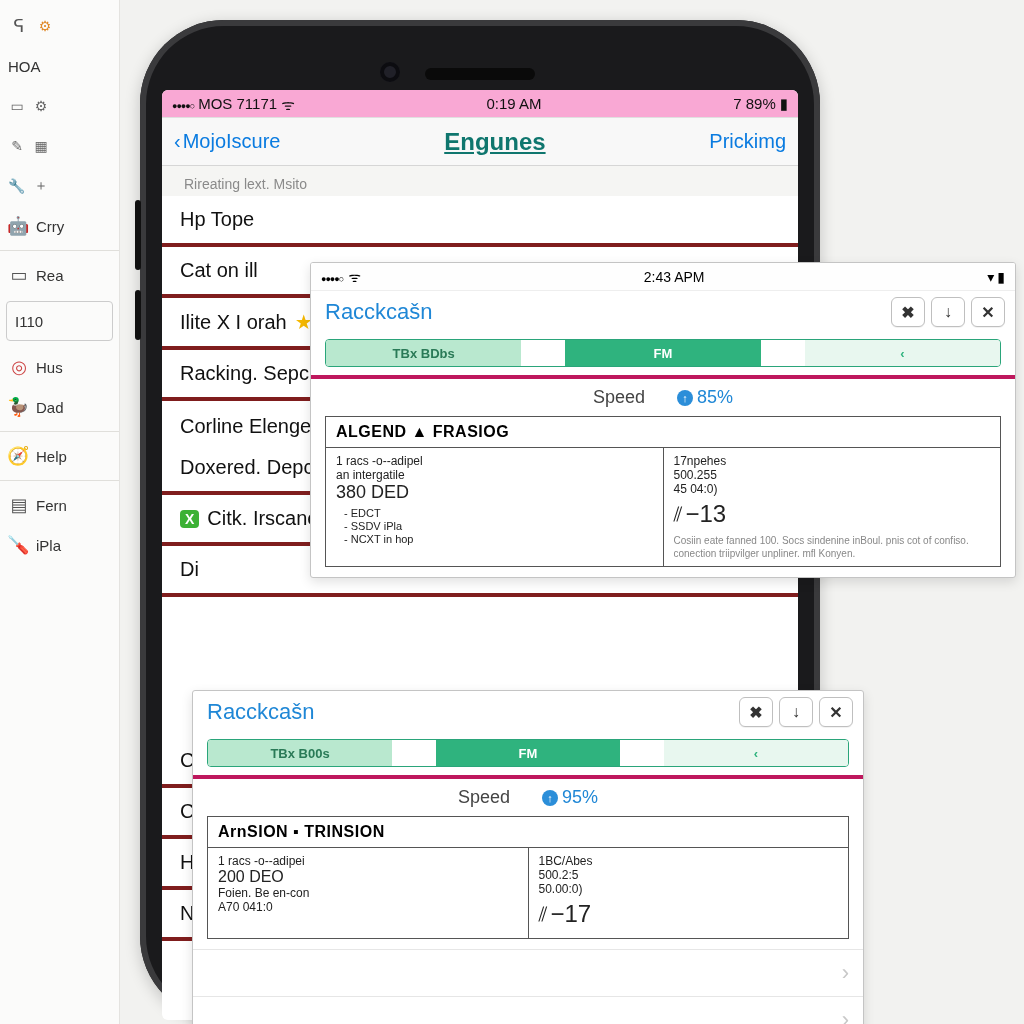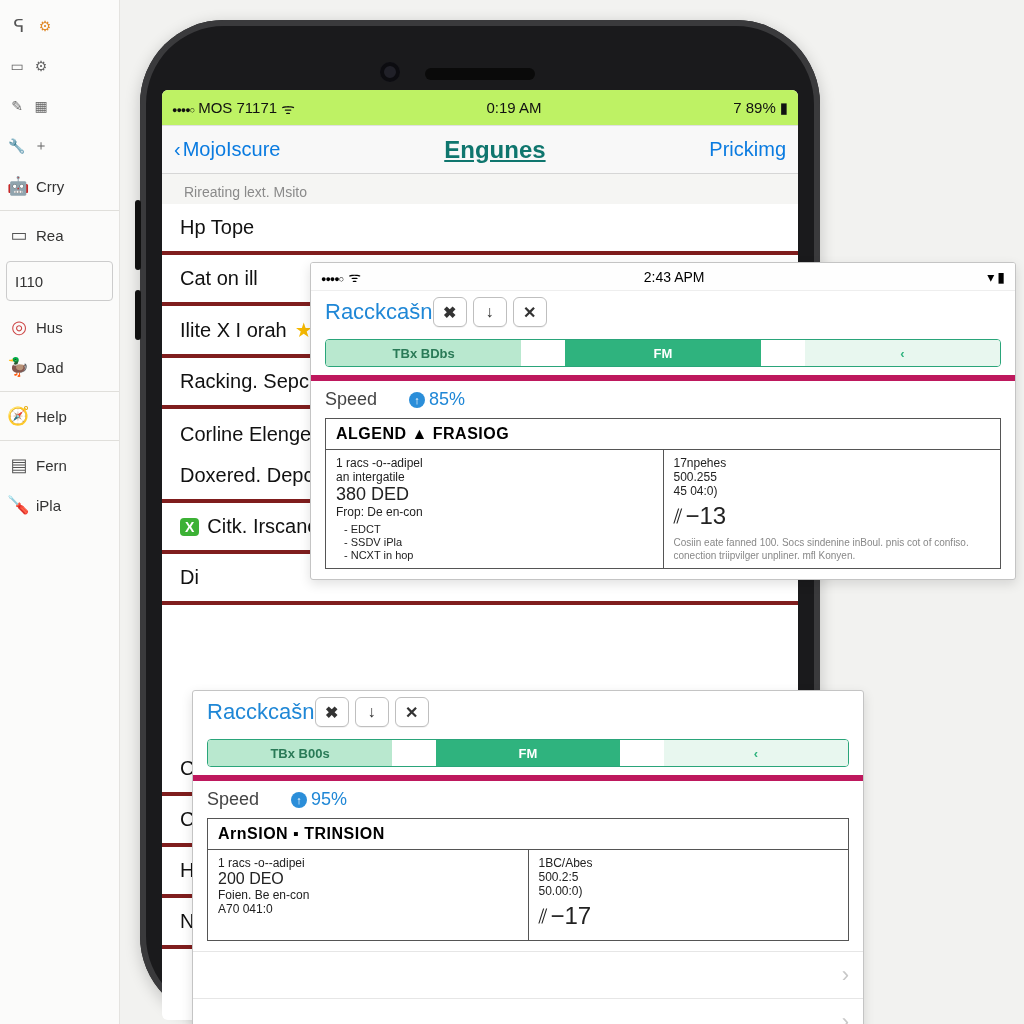--- a/index.html
+++ b/index.html
@@ -75,27 +75,27 @@
   .screen {
     background:#fff;
     width:100%; height:930px;
     border-radius: 6px;
     overflow:hidden;
     position:relative;
   }
 
   
   .statusbar {
-    height: 36px;
+    height: 28px;
     display:flex; align-items:center; justify-content:space-between;
     padding: 0 10px;
     font-size: 15px;
     font-weight:500;
     color:#111;
-    background:#bef264;
+    background:#f9a8d4;
     border-bottom:1px solid #e0e0e0;
   }
   .statusbar .left, .statusbar .right { display:flex; align-items:center; gap:4px; }
   .dots::before { content:"●●●●○"; letter-spacing:-1px; font-size:9px; }
 
   
   .navbar {
     height: 48px;
     display:flex; align-items:center; justify-content:space-between;
     padding: 0 12px;
@@ -147,21 +147,21 @@
   }
   .popup1 { left:310px; top:262px; width:706px; }
   .popup2 { left:192px; top:690px; width:672px; }
 
   .popup-status {
     height:28px; display:flex; align-items:center; justify-content:space-between;
     padding:0 10px; font-size:14px; font-weight:500; background:#fefefe;
     border-bottom:1px solid #eee;
   }
   .popup-header {
-    display:flex; align-items:center; 
+    display:flex; align-items:center; justify-content:space-between;
     padding:6px 10px 6px 14px;
   }
   .popup-title { color:#1f87d6; font-size:22px; font-weight:400; }
   .popup-btns { display:flex; gap:6px; }
   .sqbtn {
     width:34px; height:30px; border:1px solid #bfbfbf; border-radius:6px;
     background:#fff; display:flex; align-items:center; justify-content:center;
     font-size:16px; color:#333; font-weight:700;
     box-shadow: 0 1px 0 rgba(0,0,0,0.05);
   }
@@ -170,23 +170,23 @@
     border:1px solid #2aa57a; border-radius:4px; overflow:hidden;
     font-size:13px;
     gap:44px;
   }
   .segbar > div { flex:1; display:flex; align-items:center; justify-content:center; }
   .seg-a { background:#b9e8cf; color:#2a7a57; font-weight:600; }
   .seg-b { background:#2fb37e; color:#fff; font-weight:600; }
   .seg-c { background:#e8f7ef; color:#2fb37e; font-weight:700; }
 
   .speed-row {
-    display:flex; align-items:center; justify-content:flex-start;
+    display:flex; align-items:center; justify-content:center;
     padding:8px 14px; font-size:18px; color:#444;
-    border-top:6px solid #be185d;
+    border-top:4px solid #be185d;
     gap:32px;
   }
   .pct { color:#1f87d6; font-weight:500; display:flex; align-items:center; gap:4px;}
   .pct .circ { width:16px;height:16px;border-radius:50%;background:#2b8ed9;color:#fff;font-size:11px;display:inline-flex;align-items:center;justify-content:center;}
 
   .datatable {
     display:flex; margin:0 14px 10px; border:1px solid #555;
     font-size:12px; color:#222;
   }
   .datatable .col { flex:1; padding:6px 10px; }
@@ -211,20 +211,23 @@
 </style>
 </head>
 <body>
 
 <div class="toolbar">
   <div class="toolbar-row">
     <span class="toolbar-icon">ᕋ</span>
     <span class="mini-icon" style="color:#e08a2a">⚙</span>
   </div>
   <div class="toolbar-row">
+    <span class="section-label">HOA</span>
+  </div>
+  <div class="toolbar-row">
     <span class="mini-icon">▭</span>
     <span class="mini-icon">⚙</span>
   </div>
   <div class="toolbar-row">
     <span class="mini-icon">✎</span>
     <span class="mini-icon">▦</span>
   </div>
   <div class="toolbar-row">
     <span class="mini-icon">🔧</span>
     <span class="mini-icon">＋</span>
@@ -377,21 +380,20 @@
       <span class="circ">↑</span>
       <span>85%</span>
     </span>
   </div>
   <div class="table-header">ALGEND ▲ FRASIOG</div>
   <div class="datatable">
     <div class="col">
       <div>1 racs -o--adipel</div>
       <div>an intergatile</div>
       <div style="font-size:18px;font-weight:500;">380 DED</div>
-      <div>Frop: De en-con</div>
       <div class="bullets" style="margin-top:4px;">
         <div>- EDCT</div>
         <div>- SSDV iPla</div>
         <div>- NCXT in hop</div>
       </div>
     </div>
     <div class="col">
       <div>17npehes</div>
       <div>500.255</div>
       <div>45 04:0)</div>

